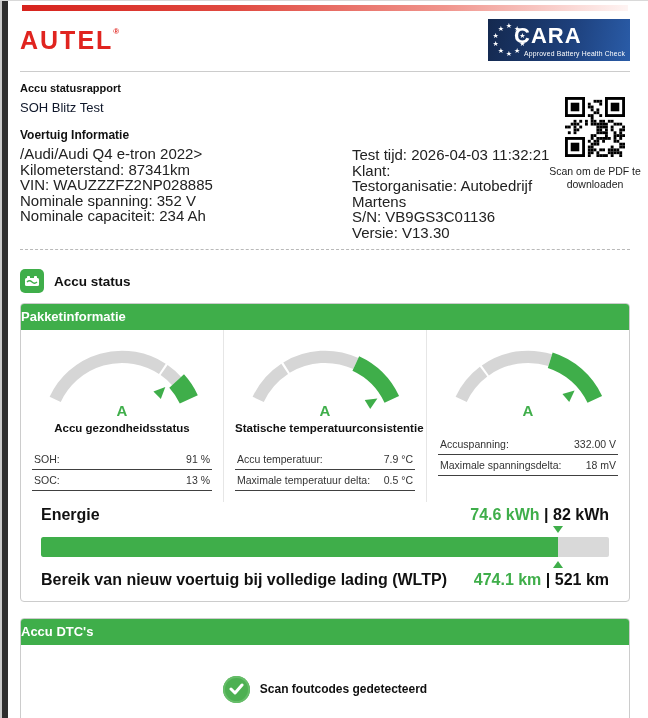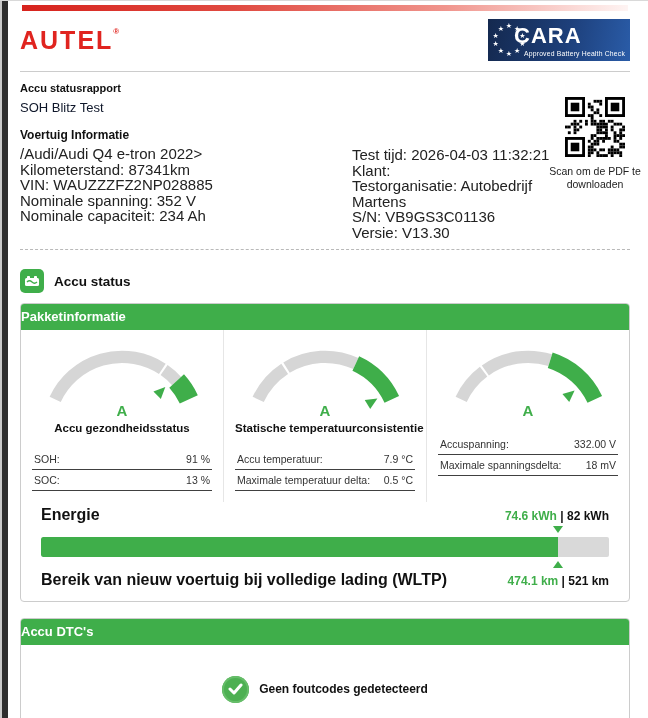--- a/index.html
+++ b/index.html
@@ -54,21 +54,21 @@
   .gauge-grade { text-align:center; color:#3fae4a; font-weight:bold; font-size:15px; margin-top:-20px; }
   .gauge-title { text-align:center; font-size:11.5px; font-weight:bold; color:#111; margin-top:3px;
                  white-space:nowrap; }
   .stat-table { width:100%; border-collapse:collapse; margin:15px 0 9px; font-size:10.5px; color:#333; }
   .stat-table td { border-bottom:1px solid #404040; padding:4px 2px; }
   .stat-table td.val { text-align:right; white-space:nowrap; }
 
   .energy { padding:4px 20px 12px; }
   .energy-row { display:flex; justify-content:space-between; align-items:baseline; }
   .energy-label { font-size:16px; font-weight:bold; color:#111; }
-  .energy-vals { font-size:12px; font-weight:bold; color:#111; }
+  .energy-vals { font-size:16px; font-weight:bold; color:#111; }
   .energy-vals .cur { color:#3fae4a; }
   .marker-row { position:relative; height:9px; margin-top:2px; }
   .marker { position:absolute; width:0; height:0; border-left:5px solid transparent; border-right:5px solid transparent; }
   .marker.down { border-top:7px solid #3fae4a; }
   .marker.up { border-bottom:7px solid #3fae4a; bottom:0; }
   .energy-bar { position:relative; height:20px; background:#d9d9d9; border-radius:2px; margin:2px 0; overflow:hidden; }
   .energy-fill { height:100%; background:#3fae4a; border-radius:2px 0 0 2px; }
   .range-row { margin-top:3px; }
 
   .dtc-panel { margin-top:16px; }
@@ -378,18 +378,18 @@
     </div>
 
     <div class="panel dtc-panel">
       <div class="panel-header">Accu DTC's</div>
       <div class="dtc-body">
         <div class="dtc-check">
           <svg width="15" height="12" viewBox="0 0 15 12">
             <polyline points="2,6 6,10 13,2" fill="none" stroke="#fff" stroke-width="3" stroke-linecap="round" stroke-linejoin="round"></polyline>
           </svg>
         </div>
-        <div class="dtc-message">Geen foutcodes gedetecteerd</div>
+        <div class="dtc-message">Scan foutcodes gedetecteerd</div>
       </div>
     </div>
 
   </div>
 </div>
 
 </body></html>

